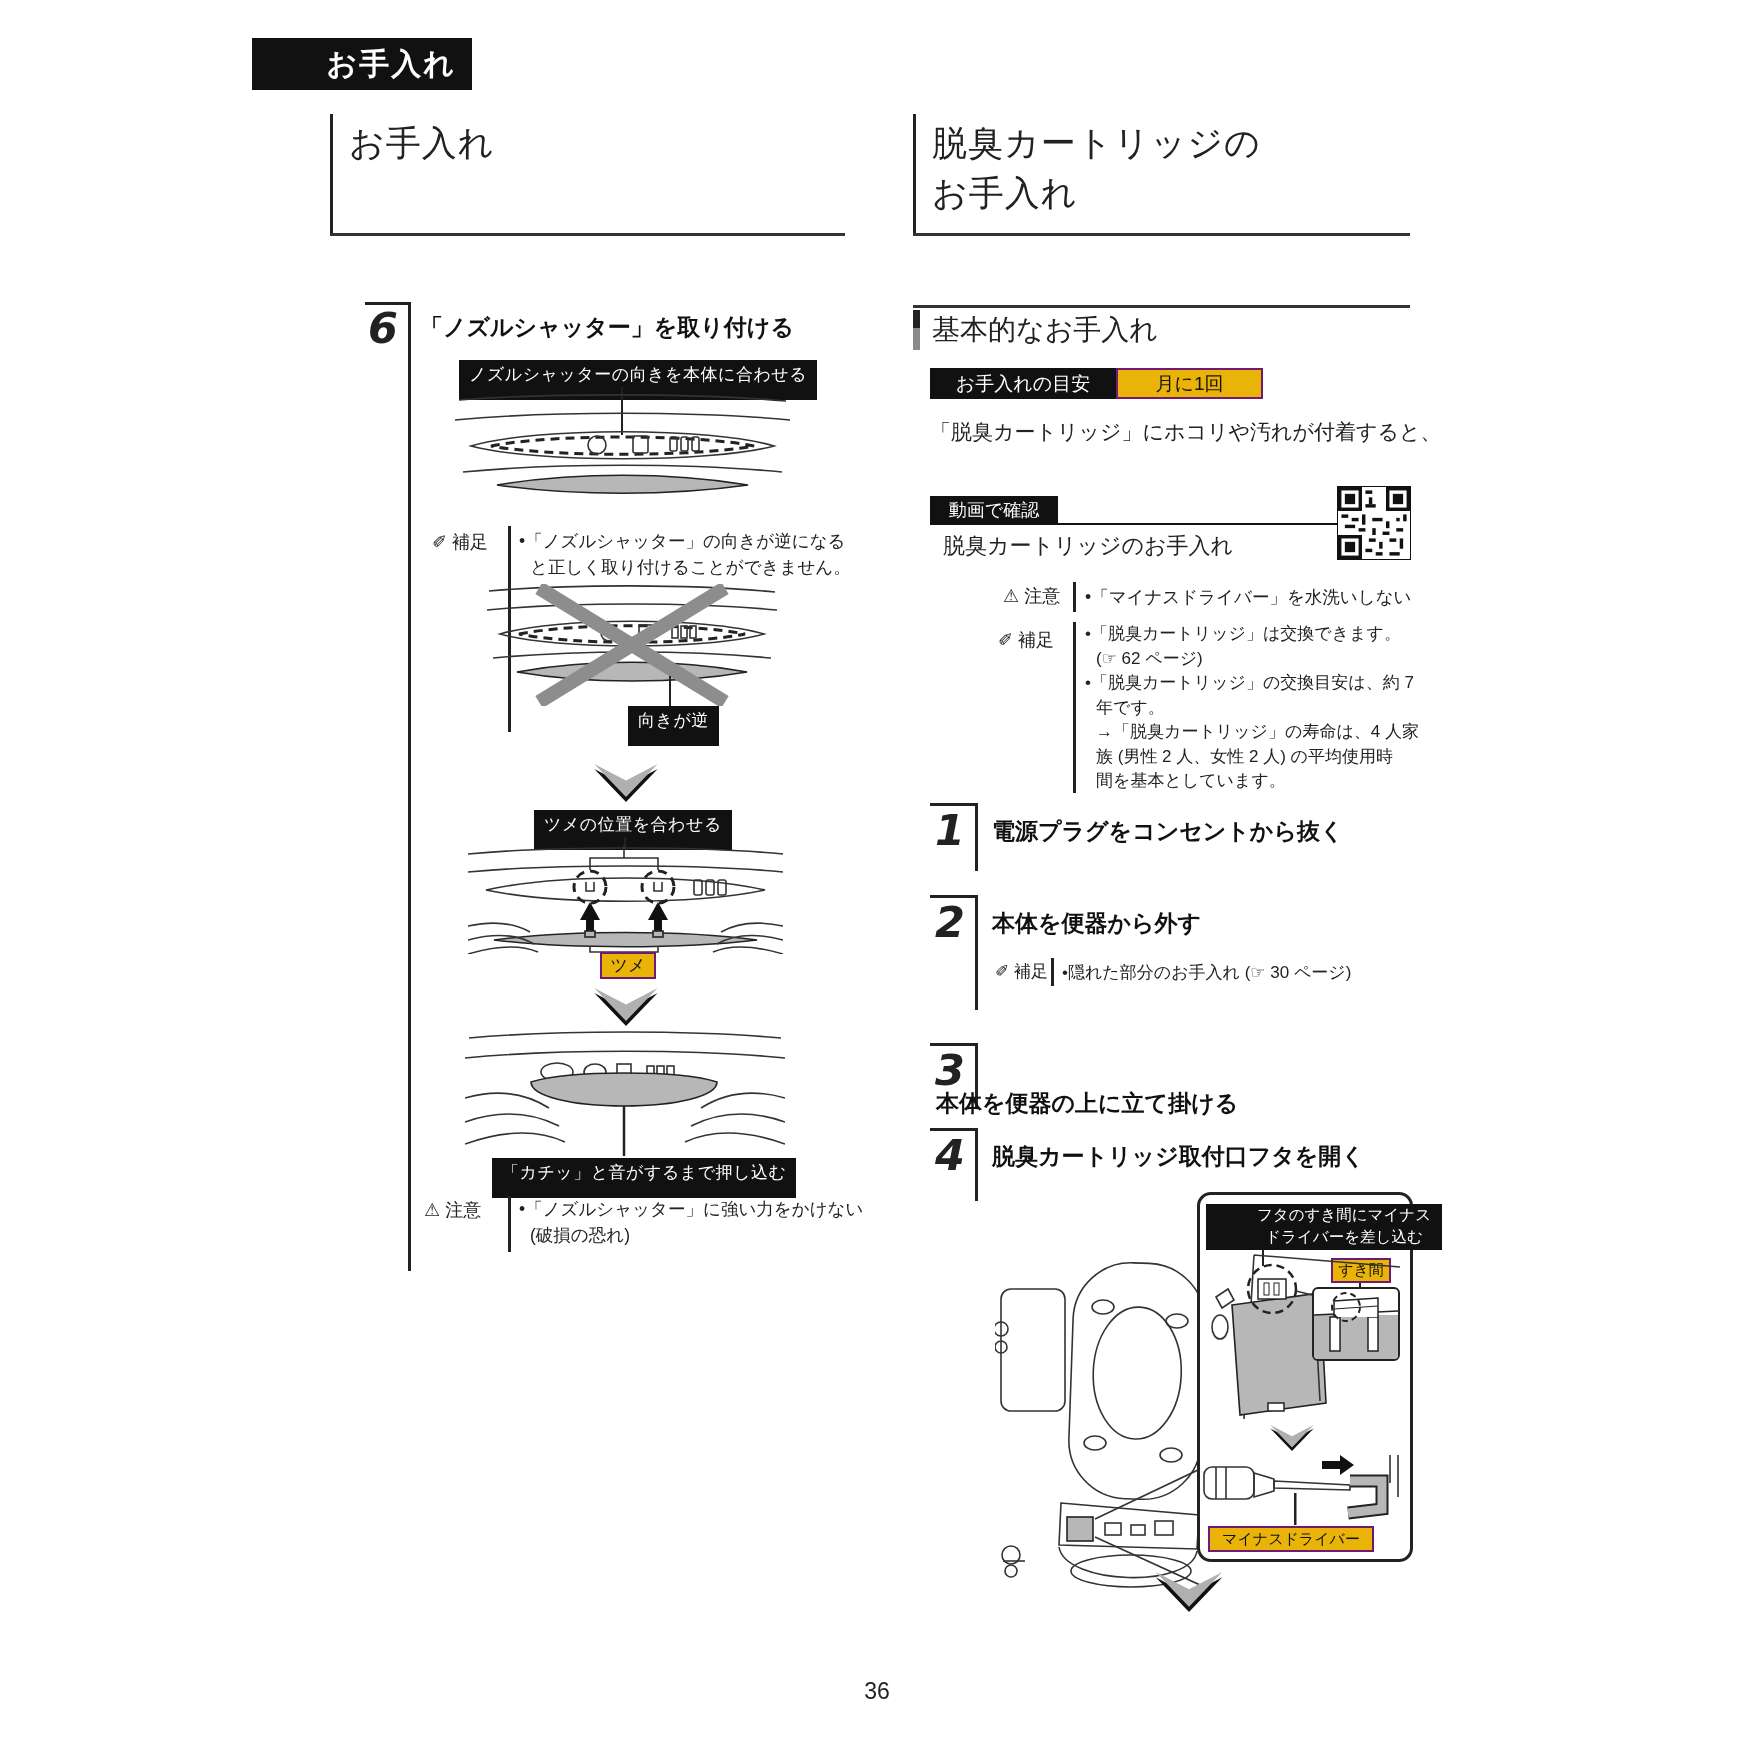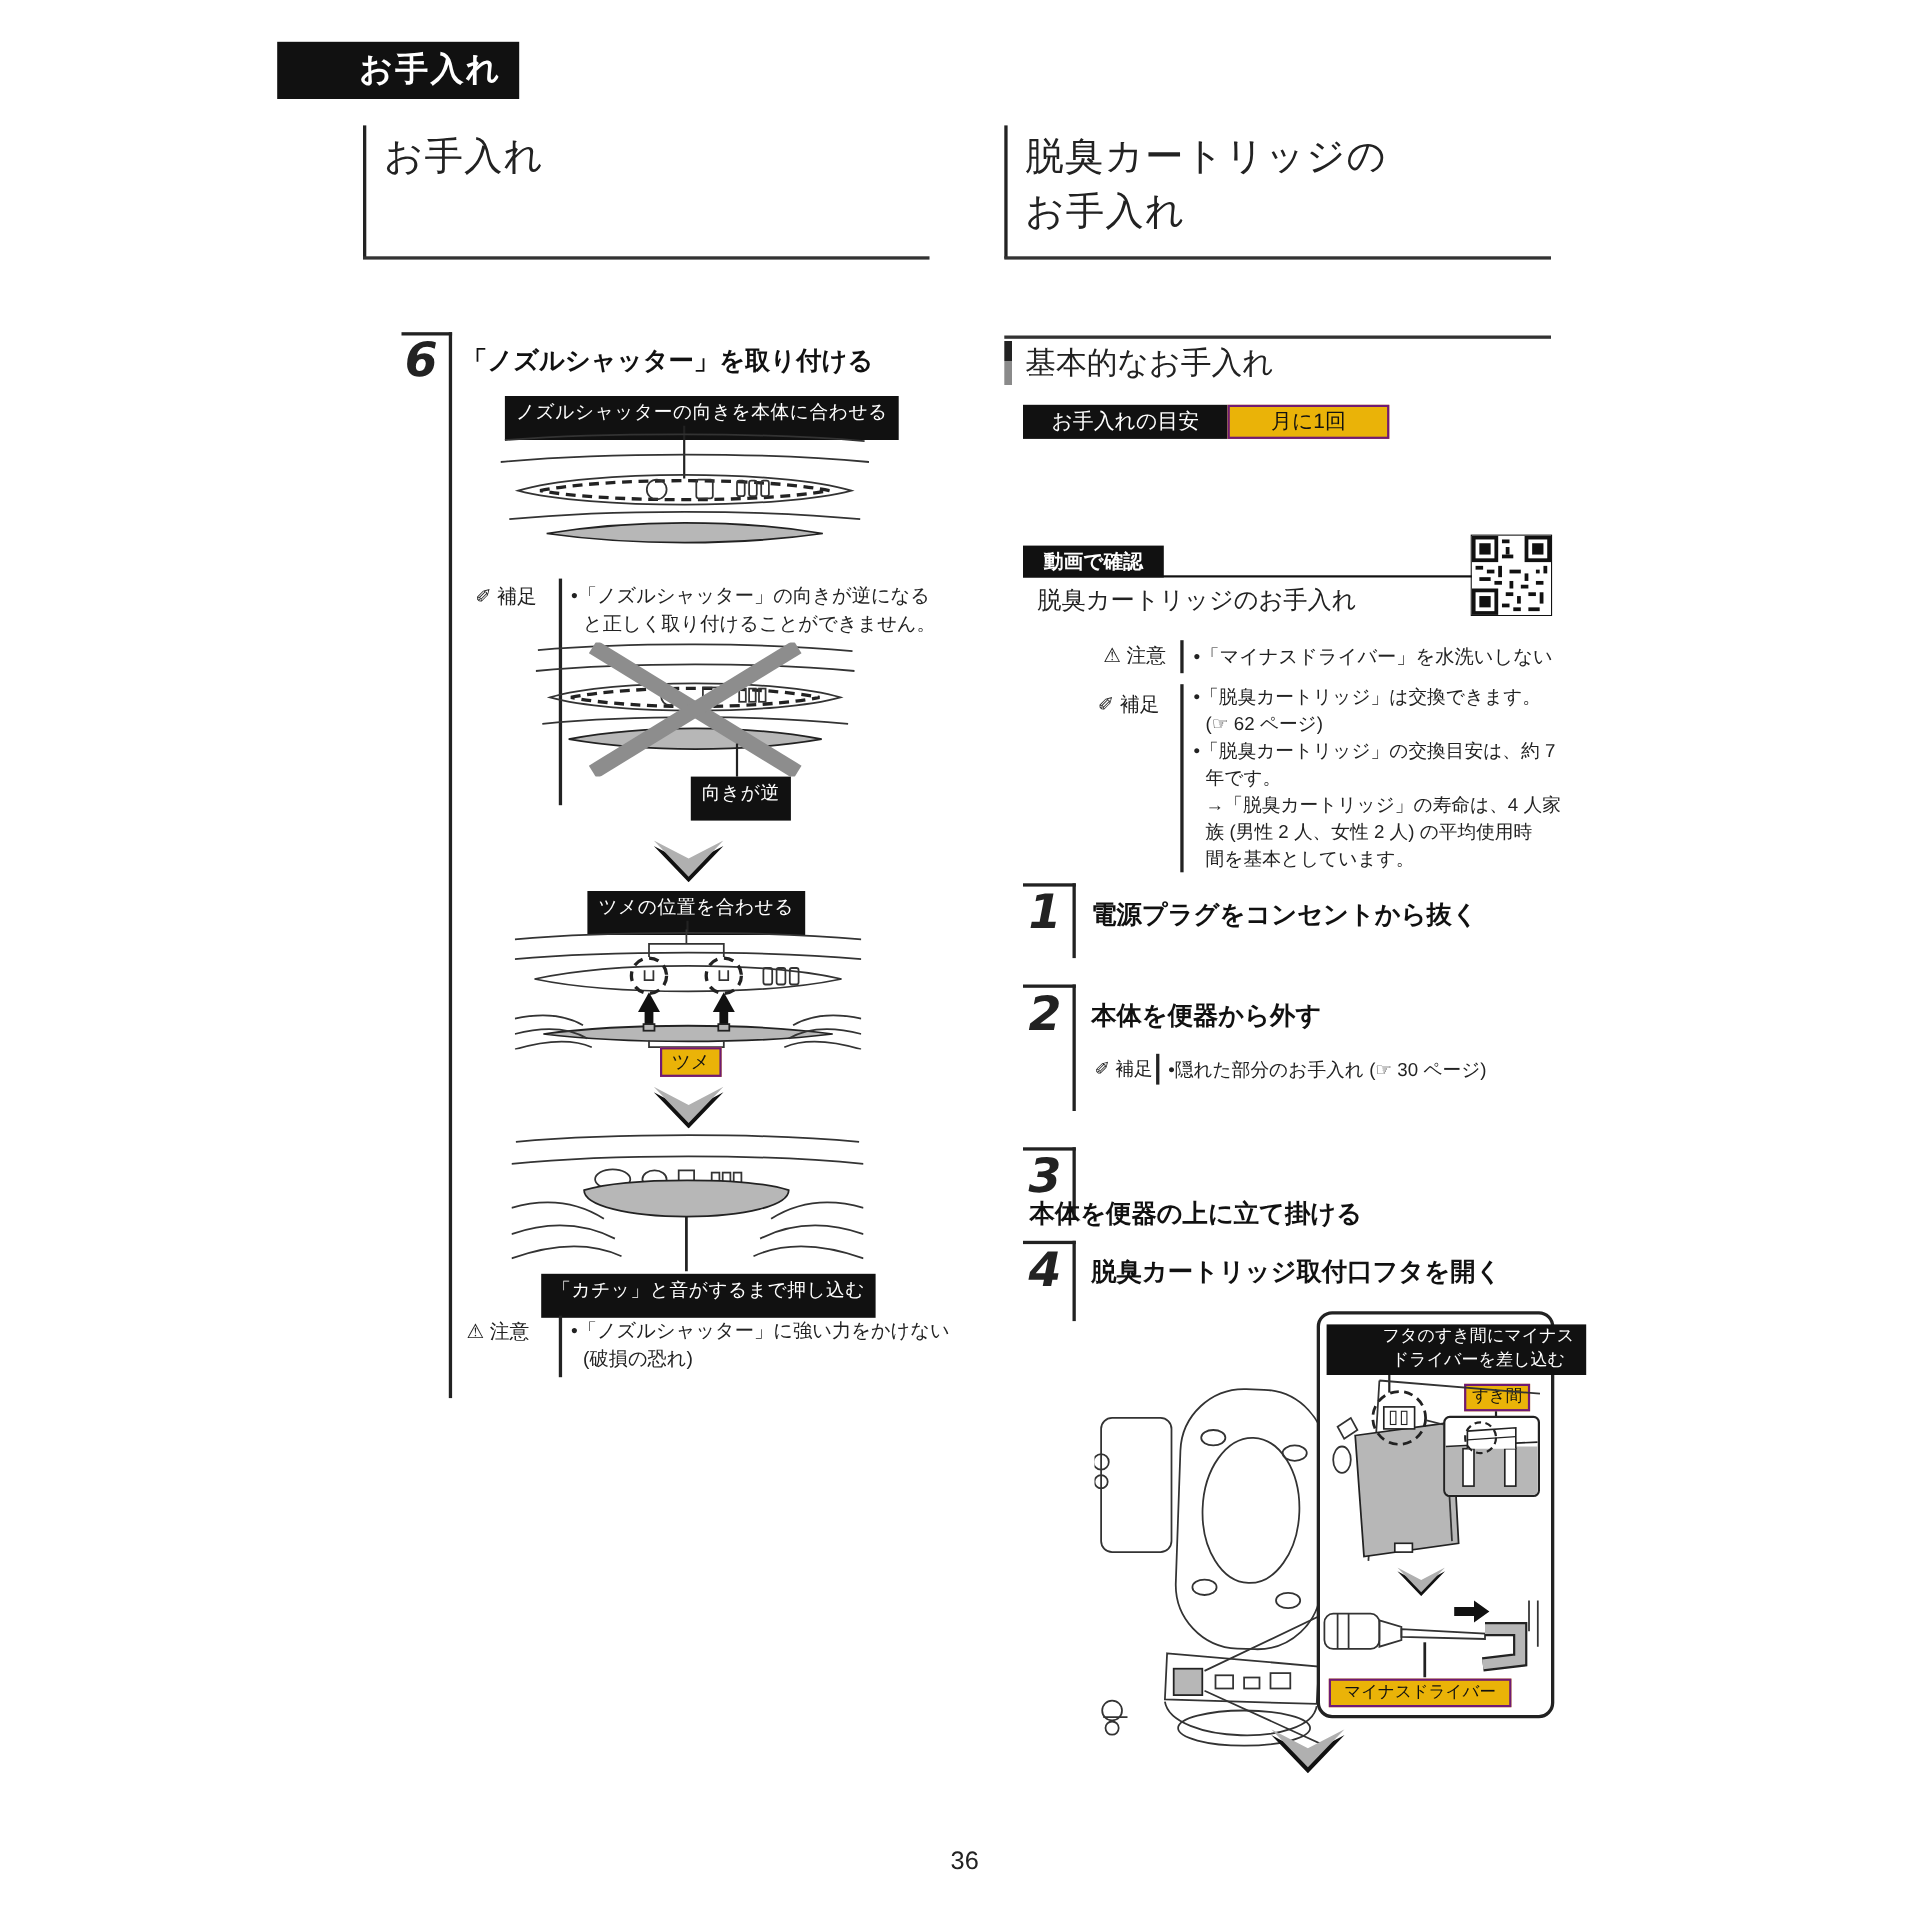--- a/index.html
+++ b/index.html
@@ -160,24 +160,25 @@
 
 <div class="col-rule" style="left:913px;top:305px;width:497px;"></div>
 <div class="abs" style="left:913px;top:310px;width:7px;height:40px;background:linear-gradient(180deg,#222 0 45%,#8a8a8a 45% 100%);"></div>
 <div class="abs" style="left:932px;top:311px;font-size:28px;color:#222;white-space:nowrap;">基本的なお手入れ</div>
 
 <div class="abs" style="left:930px;top:368px;width:186px;height:31px;background:#111;color:#fff;
             font-size:19px;text-align:center;line-height:31px;">お手入れの目安</div>
 <div class="callout-white" style="left:1116px;top:368px;width:147px;height:31px;font-size:19px;line-height:27px;">月に1回</div>
 
 <div class="abs" style="left:930px;top:416px;font-size:21px;line-height:31px;color:#222;white-space:nowrap;">
+  <div>「脱臭カートリッジ」にホコリや汚れが付着すると、</div>
 </div>
 
 <div class="abs" style="left:930px;top:496px;width:128px;height:29px;background:#111;color:#fff;
-            font-size:18px;font-weight:bold;text-align:center;line-height:29px;">動画で確認</div>
+            font-size:18px;font-weight:normal;text-align:center;line-height:29px;">動画で確認</div>
 <div class="abs" style="left:930px;top:522.5px;width:480px;height:2.5px;background:#111;"></div>
 <div class="abs" style="left:943px;top:531px;font-size:22px;color:#222;white-space:nowrap;">脱臭カートリッジのお手入れ</div>
 
 <svg class="abs" style="left:1337px;top:486px;border:1.5px solid #111;" width="72" height="72" viewBox="0 0 84 84">
   <rect width="84" height="84" fill="#fff"></rect>
   <g fill="#111">
     <rect x="0" y="0" width="28" height="28"></rect>
       <rect x="56" y="0" width="28" height="28"></rect>
       <rect x="0" y="56" width="28" height="28"></rect>
   </g>

